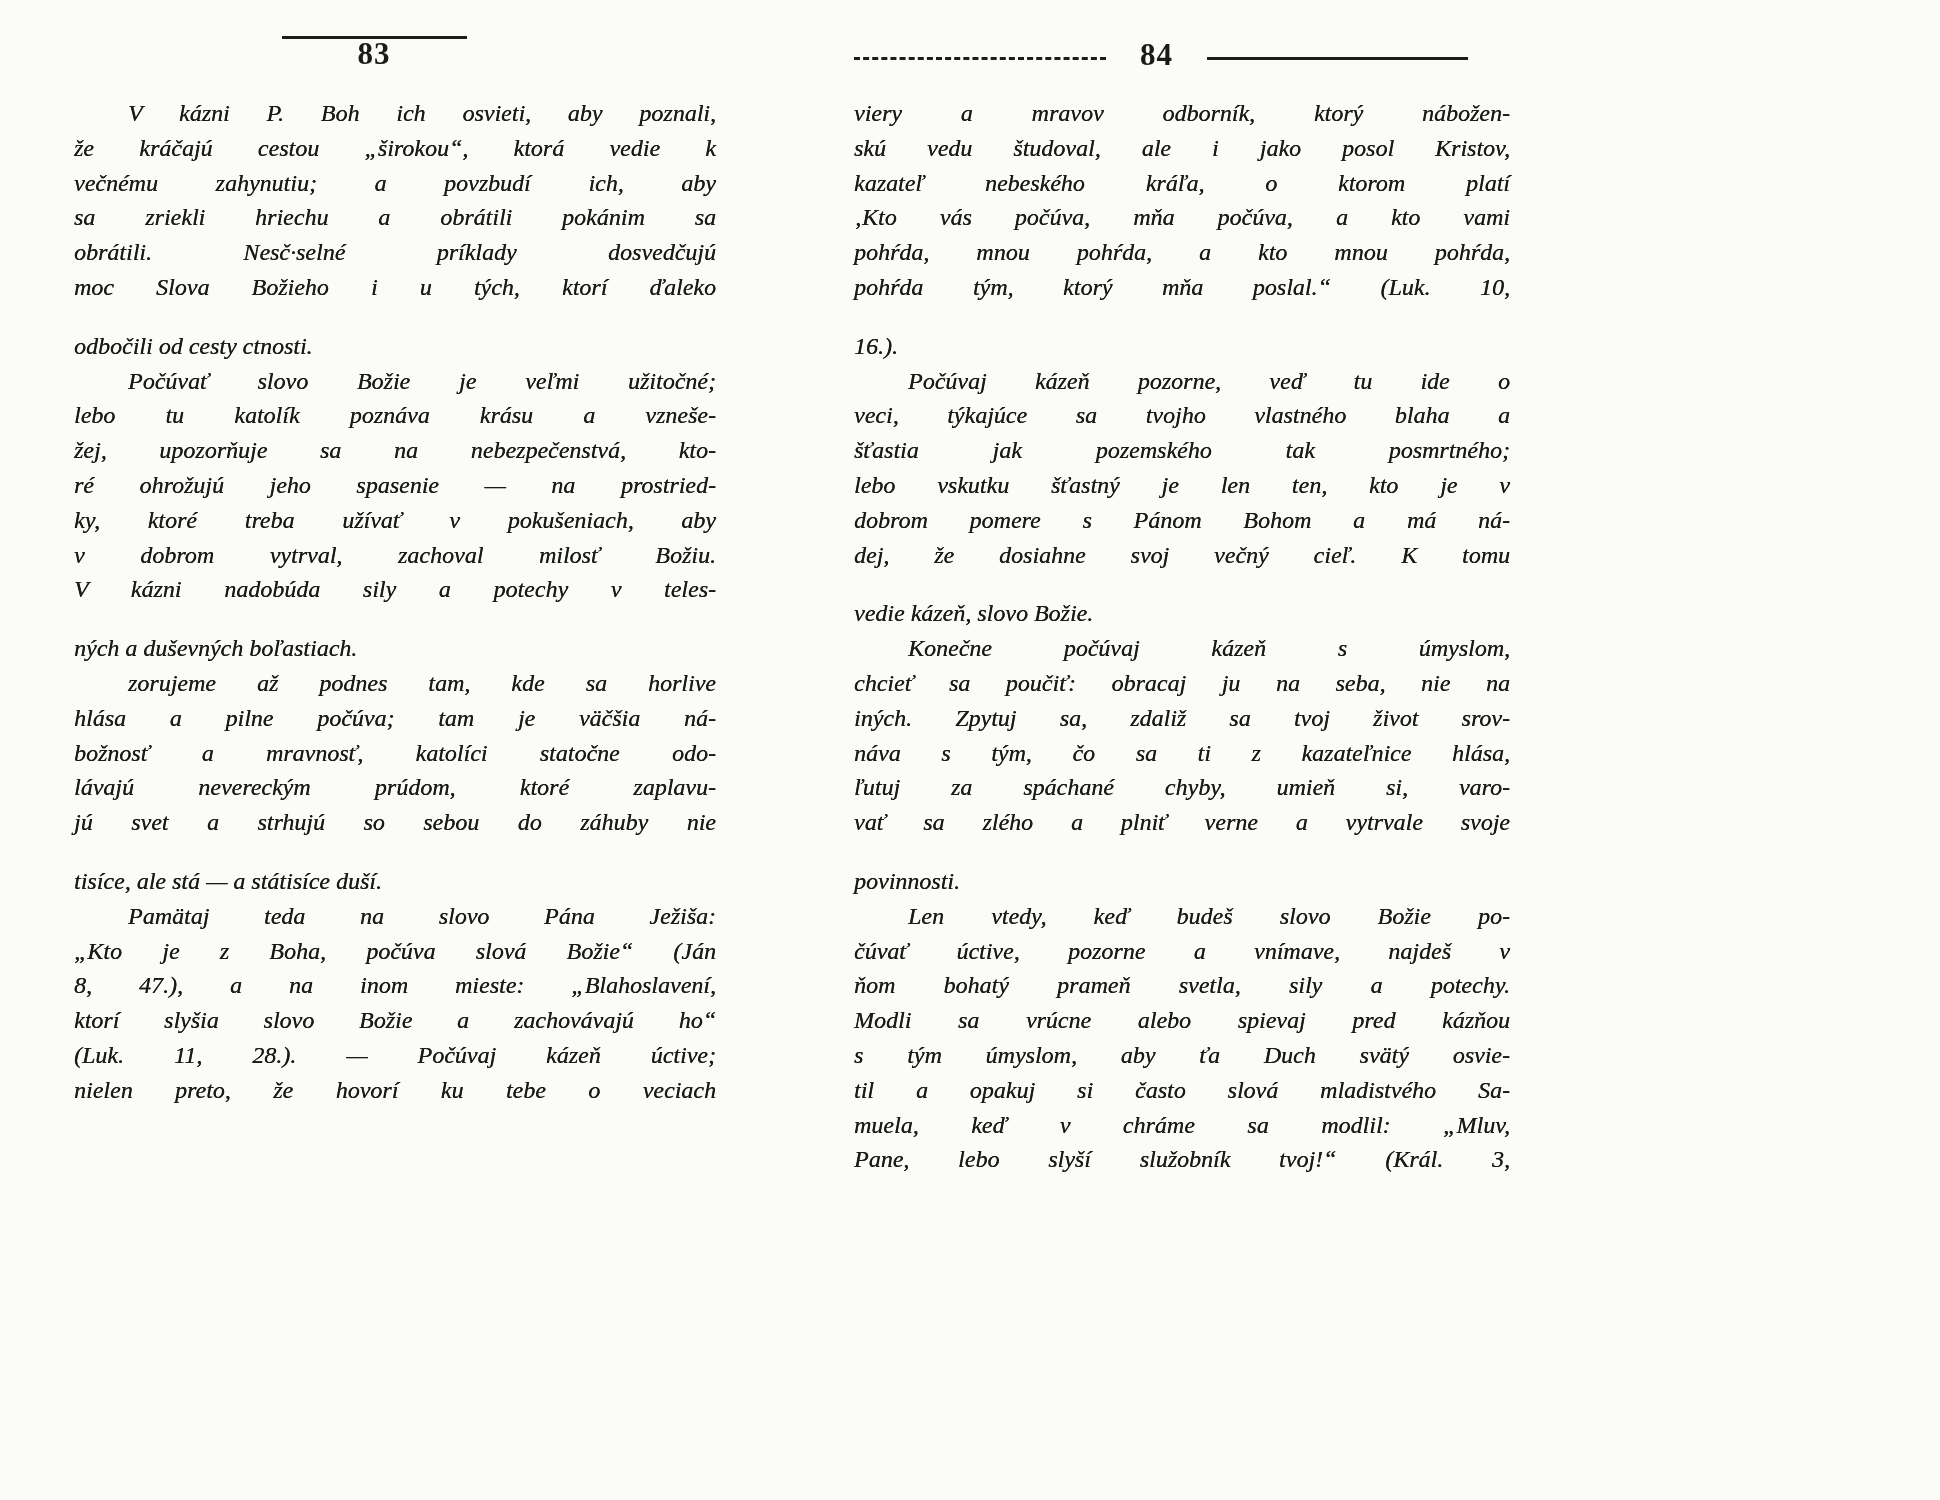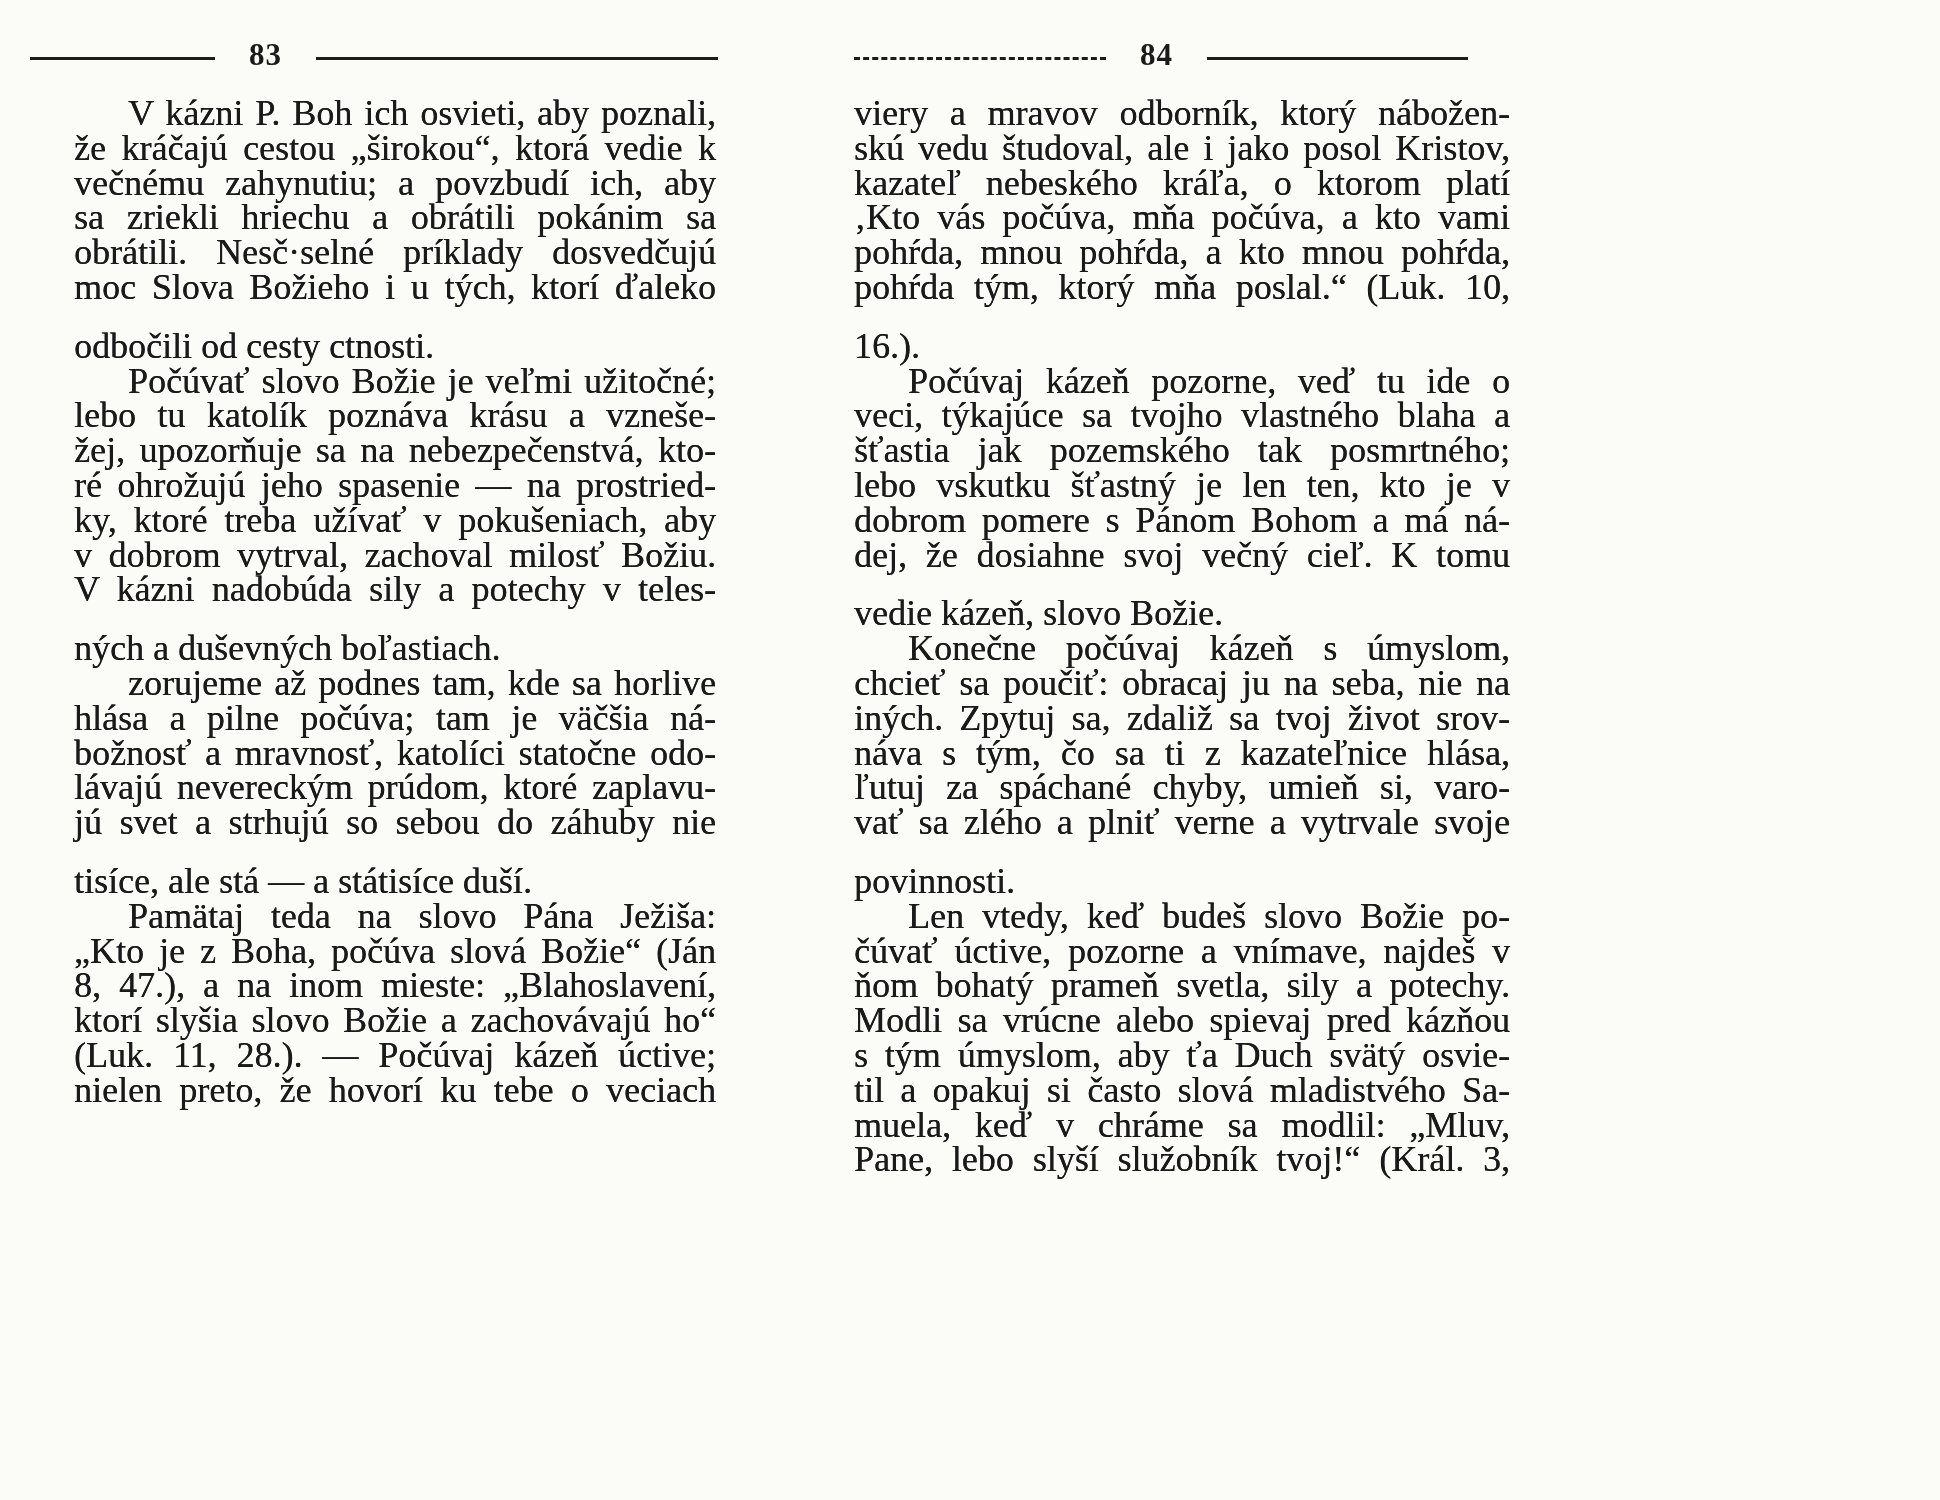--- a/index.html
+++ b/index.html
@@ -20,21 +20,21 @@
     inset: 0;
   }
   
   .page-header {
     position: absolute;
     top: 36px;
     height: 44px;
     display: flex;
     align-items: center;
   }
-  .page-header.left  { left: 30px;  width: 688px; }
+  .page-header.left  { left: 30px;  width: 688px; flex-direction: column; }
   .page-header.right { left: 854px; width: 614px; }
   .rule {
     height: 0;
     border-top: 3px solid #1c1c1c;
   }
   .rule.dashed { border-top-style: dashed; }
   .page-header.left  .rule.a { width: 185px; }
   .page-header.left  .rule.b { flex: 1; }
   .page-header.right .rule.a { width: 252px; }
   .page-header.right .rule.b { flex: 1; }
@@ -42,23 +42,24 @@
     font-size: 31px;
     font-weight: bold;
     letter-spacing: 1px;
     margin: 0 34px;
     transform: translateY(-3px);
   }
   
   .text-col {
     position: absolute;
     top: 96px;
-    font-size: 36px;
+    font-size: 24px;
     line-height: 34.8px;
     text-shadow: 0.25px 0 0 #1a1a1a;
+    font-style: italic;
   }
   .text-col.left  { left: 74px;  width: 642px; }
   .text-col.right { left: 854px; width: 656px; }
   .line {
     text-align: justify;
     text-align-last: justify;
     white-space: nowrap;
   }
   .line.final {
     text-align-last: left;

